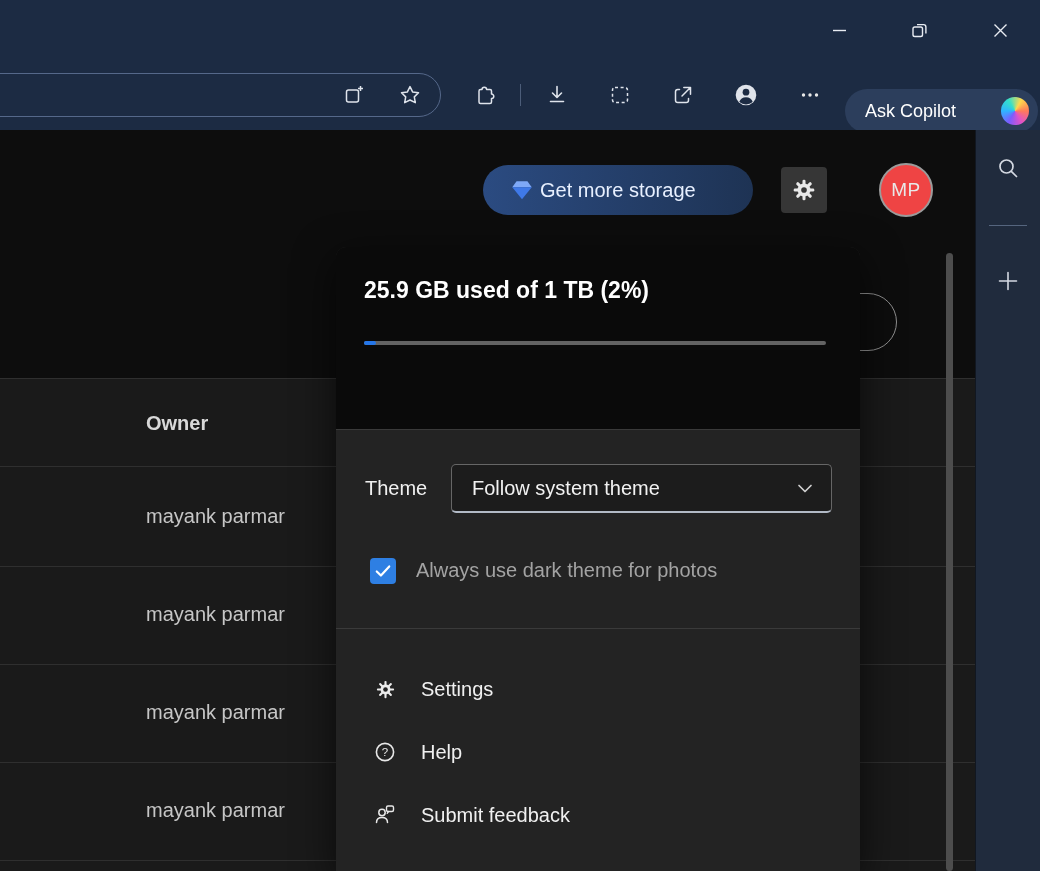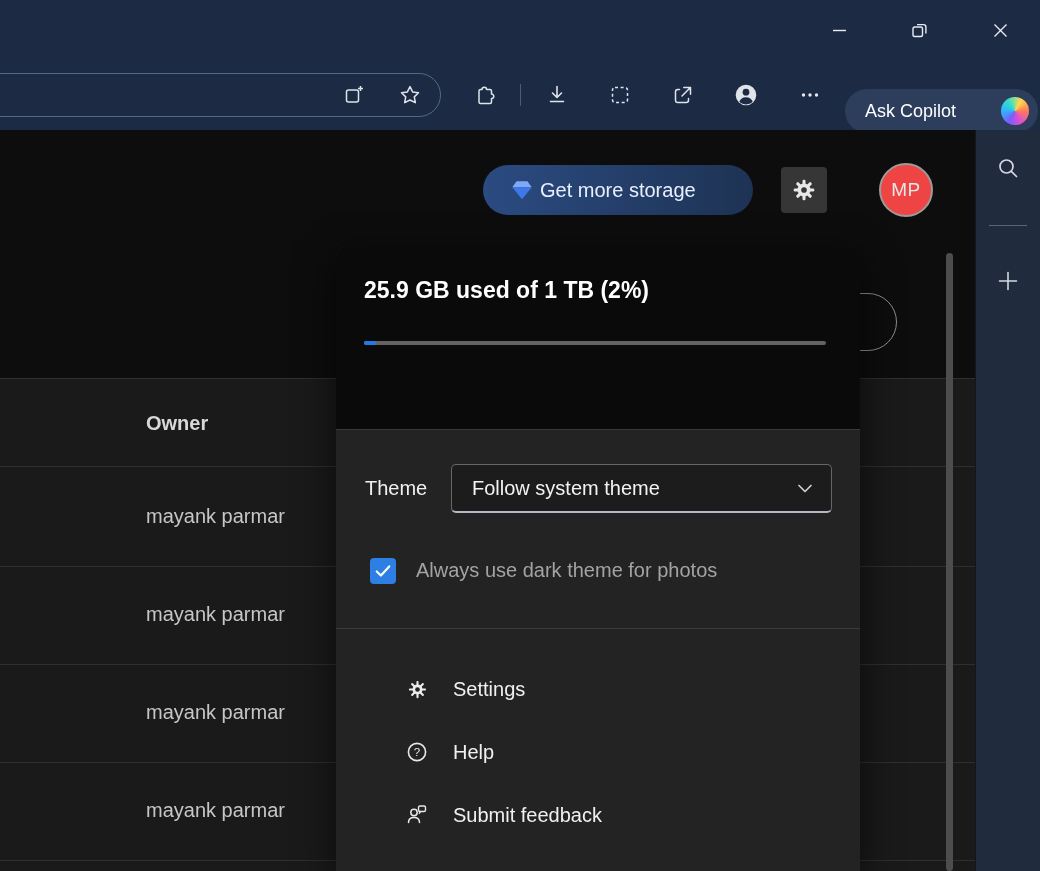--- a/index.html
+++ b/index.html
@@ -55,21 +55,21 @@
   .fly-links{position:absolute;left:38px;top:130px;font-size:20px;color:#f0f0f0;display:flex;gap:12px;align-items:center;}
   .fly-sep{color:#8a8a8a;}
   .theme-label{position:absolute;left:29px;top:230px;font-size:20px;color:#f0f0f0;}
   .dropdown{position:absolute;left:115px;top:217px;width:381px;height:49px;background:#1c1c1c;border:1px solid #666;
             border-bottom:2px solid #b2bac6;border-radius:5px;display:flex;align-items:center;padding:0 14px 0 20px;}
   .dropdown-value{color:#f2f2f2;font-size:20px;flex:1;}
   .checkbox{position:absolute;left:34px;top:311px;width:26px;height:26px;background:#2e7fe3;border-radius:4px;
             display:flex;align-items:center;justify-content:center;}
   .checkbox-label{position:absolute;left:80px;top:312px;font-size:20px;color:#a3a3a3;}
   .fly-divider{position:absolute;left:0;top:381px;width:524px;height:1px;background:#3a3a3a;}
-  .menu-item{position:absolute;left:0;width:524px;height:40px;display:flex;align-items:center;padding-left:37px;gap:24px;margin-left:32px;}
+  .menu-item{position:absolute;left:0;width:524px;height:40px;display:flex;align-items:center;padding-left:37px;gap:24px;}
   .mi-0{top:422px;} .mi-1{top:485px;} .mi-2{top:548px;}
   .menu-label{font-size:20px;color:#f0f0f0;}
   .menu-icon{width:24px;height:24px;display:flex;align-items:center;justify-content:center;}
 
   
   .sidebar{position:absolute;left:975px;top:130px;width:65px;height:741px;background:#202b3d;border-left:1px solid rgba(0,0,0,.45);}
   .sb-btn{position:absolute;left:14px;width:36px;height:36px;display:flex;align-items:center;justify-content:center;}
   .sb-search{top:20px;} .sb-plus{top:133px;}
   .sb-divider{position:absolute;left:13px;top:95px;width:38px;height:1px;background:#55657e;}
 </style>

